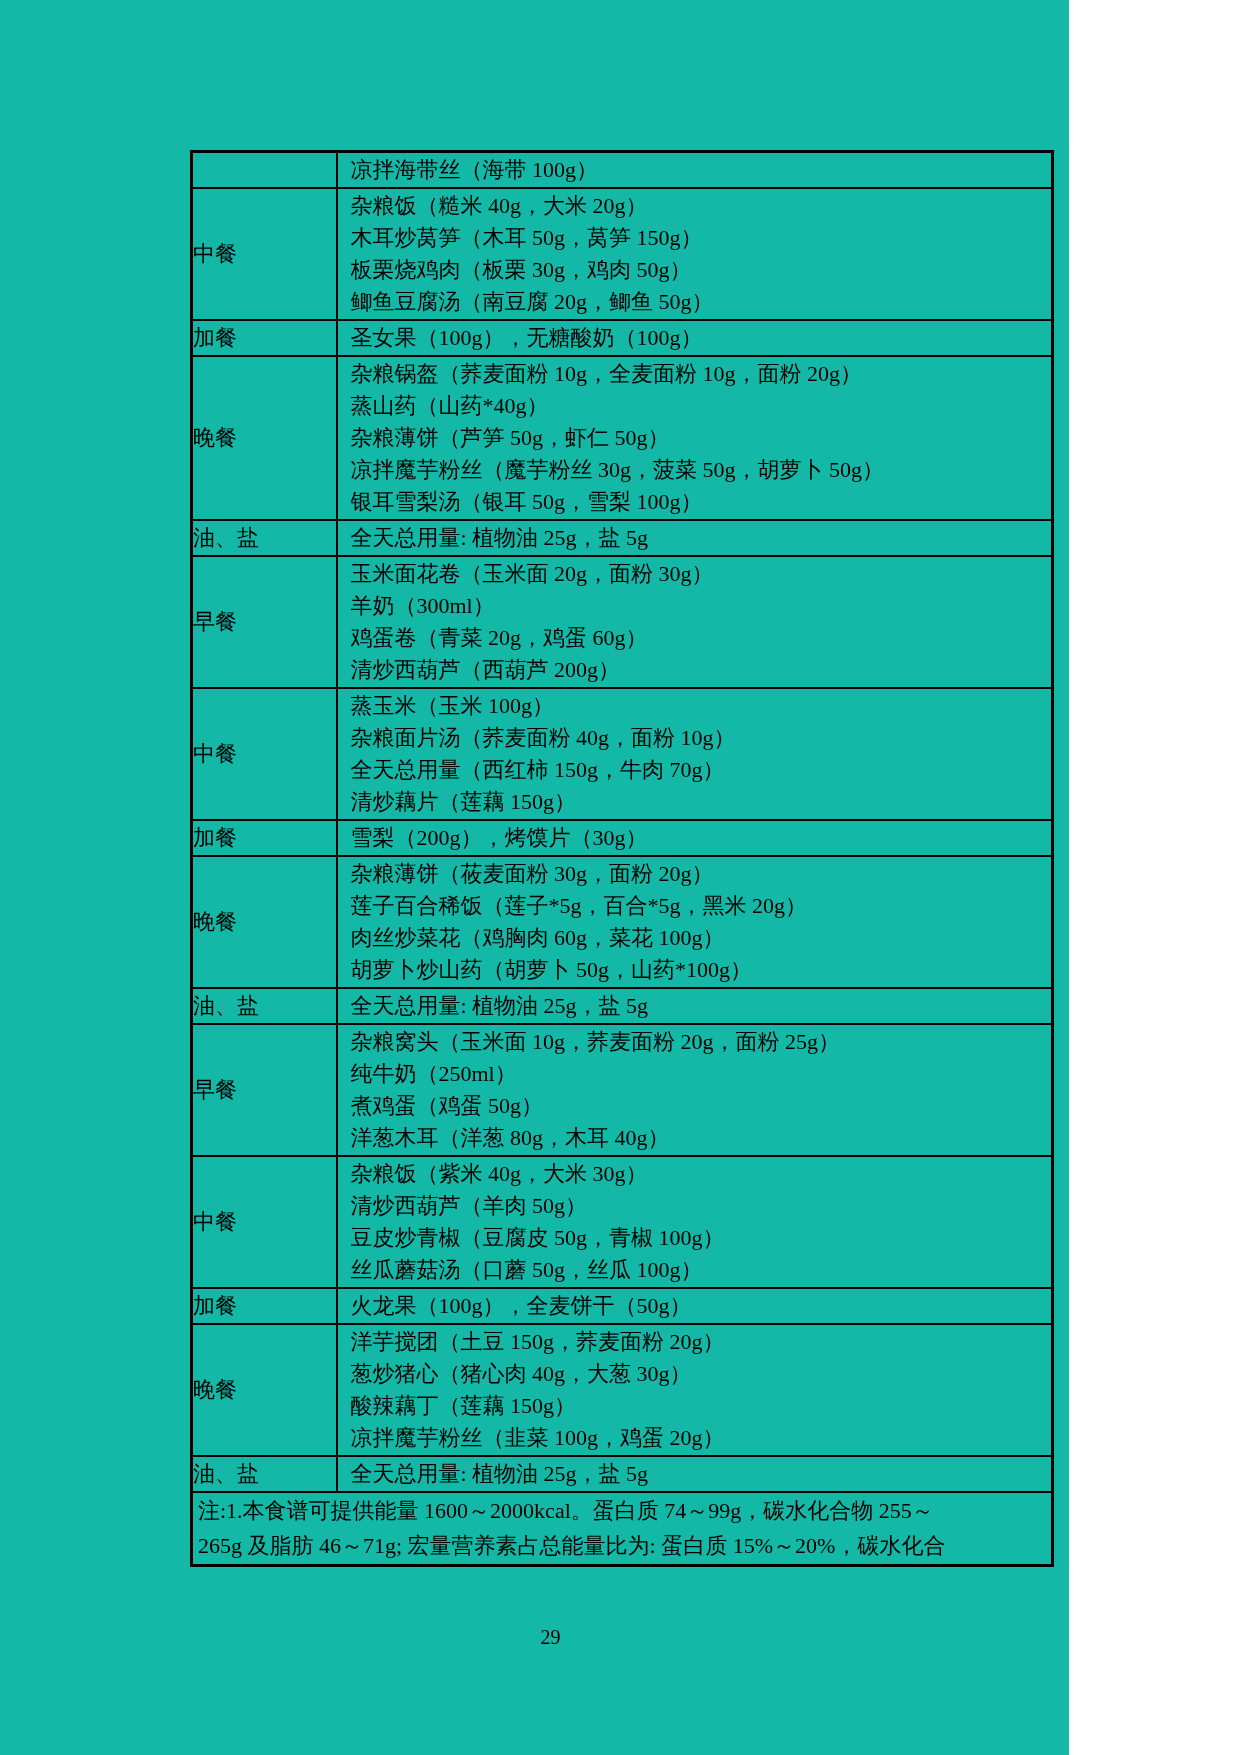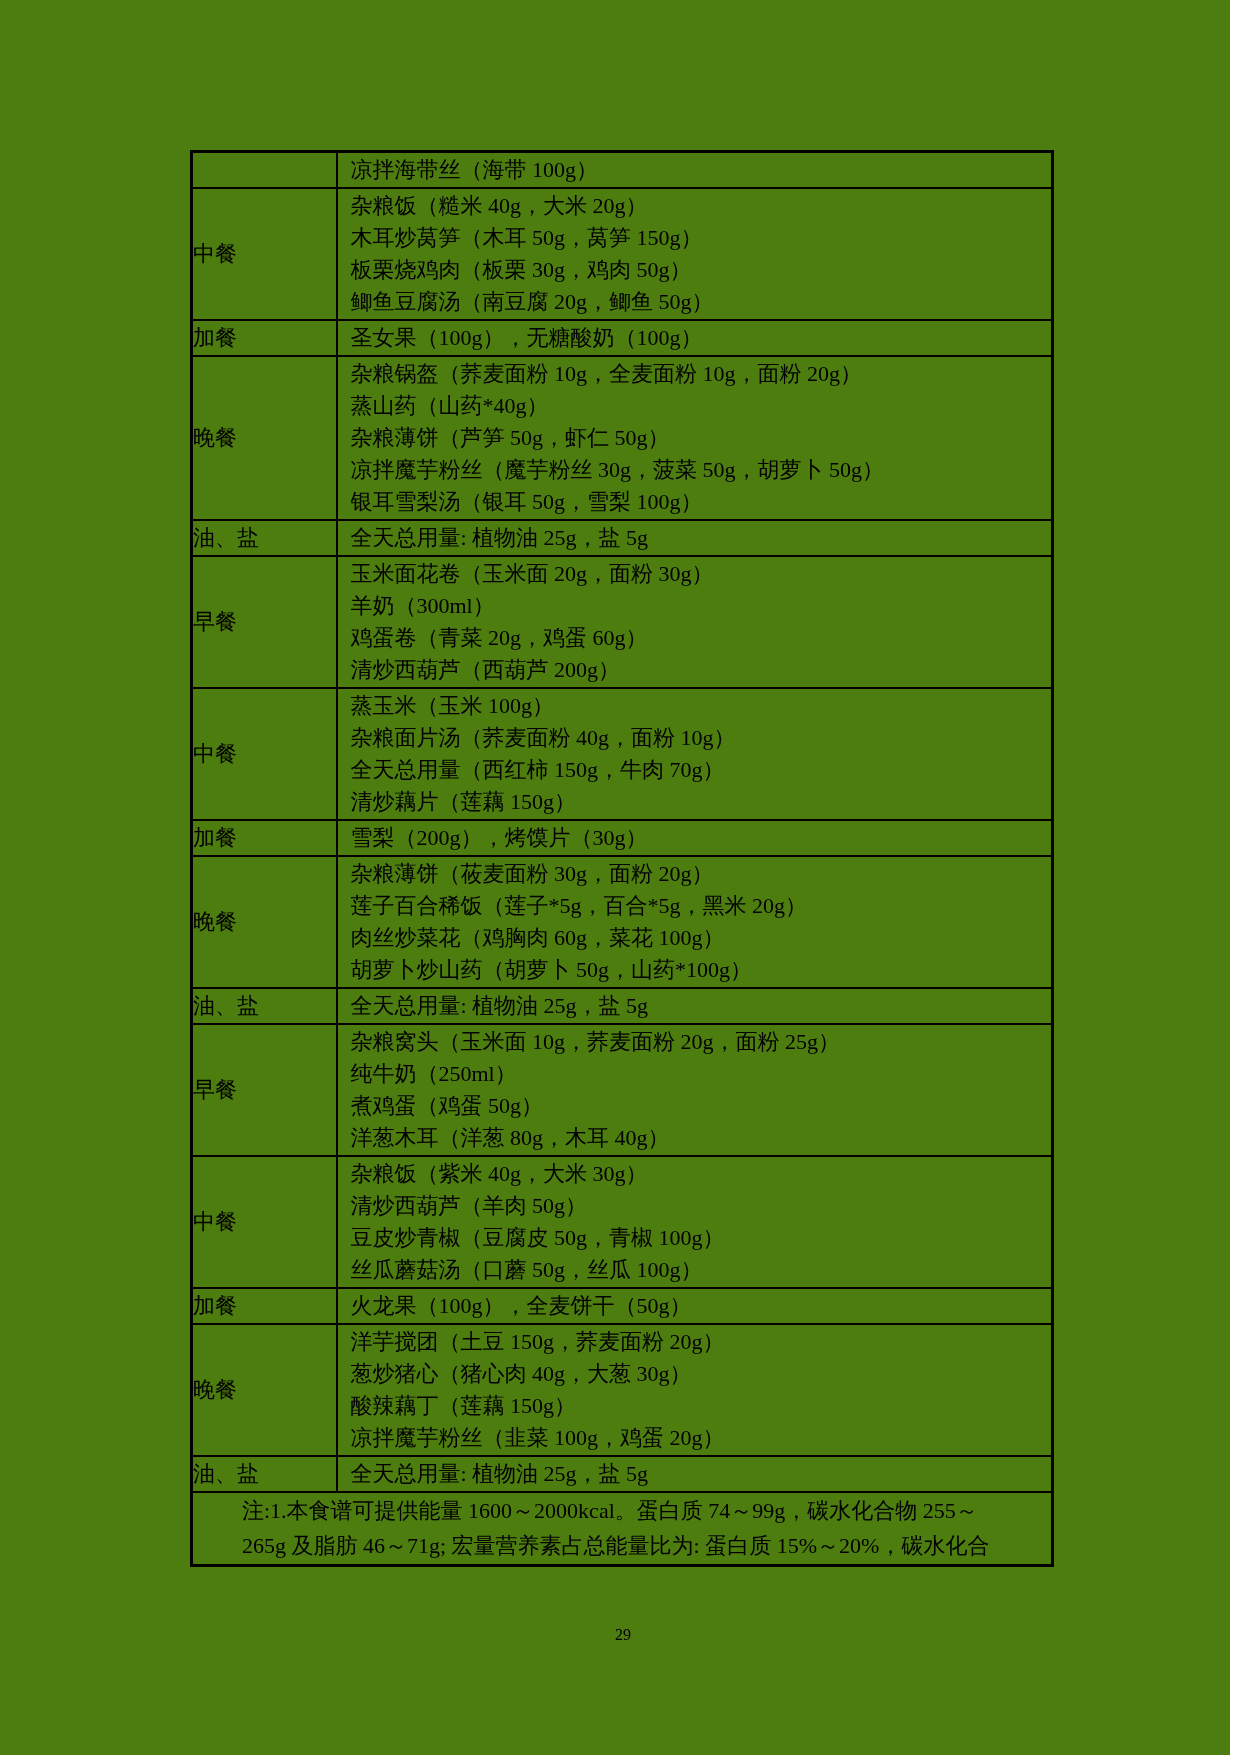--- a/index.html
+++ b/index.html
@@ -2,23 +2,23 @@
 <html><head>
 <meta charset="utf-8">
 <style>
   html, body {
     margin: 0;
     padding: 0;
     background: #ffffff;
   }
   .page {
     position: relative;
-    width: 1230px;
+    width: 1069px;
     height: 1755px;
-    background: #4d7c0f;
+    background: #14b8a6;
     color: #000000;
     font-family: "Liberation Serif", "DejaVu Serif", serif;
     overflow: hidden;
   }
   table.meal-table {
     position: absolute;
     left: 190px;
     top: 150px;
     width: 864px;
     border-collapse: collapse;
@@ -46,29 +46,28 @@
     text-align: center;
     font-weight: bold;
     line-height: 29px;
     padding: 1px 0;
   }
   tr.note td {
     padding: 0 4px 1px 5px;
   }
   tr.note .ln {
     line-height: 35px;
-    margin-left: 44px;
   }
   .pageno {
     position: absolute;
     top: 1626px;
-    left: 8px;
+    left: 16px;
     width: 100%;
     text-align: center;
-    font-size: 16px;
+    font-size: 20px;
   }
 </style>
 </head>
 <body>
 
 <div class="page">
   <table class="meal-table">
     <colgroup>
         <col class="c1">
         <col class="c2">

